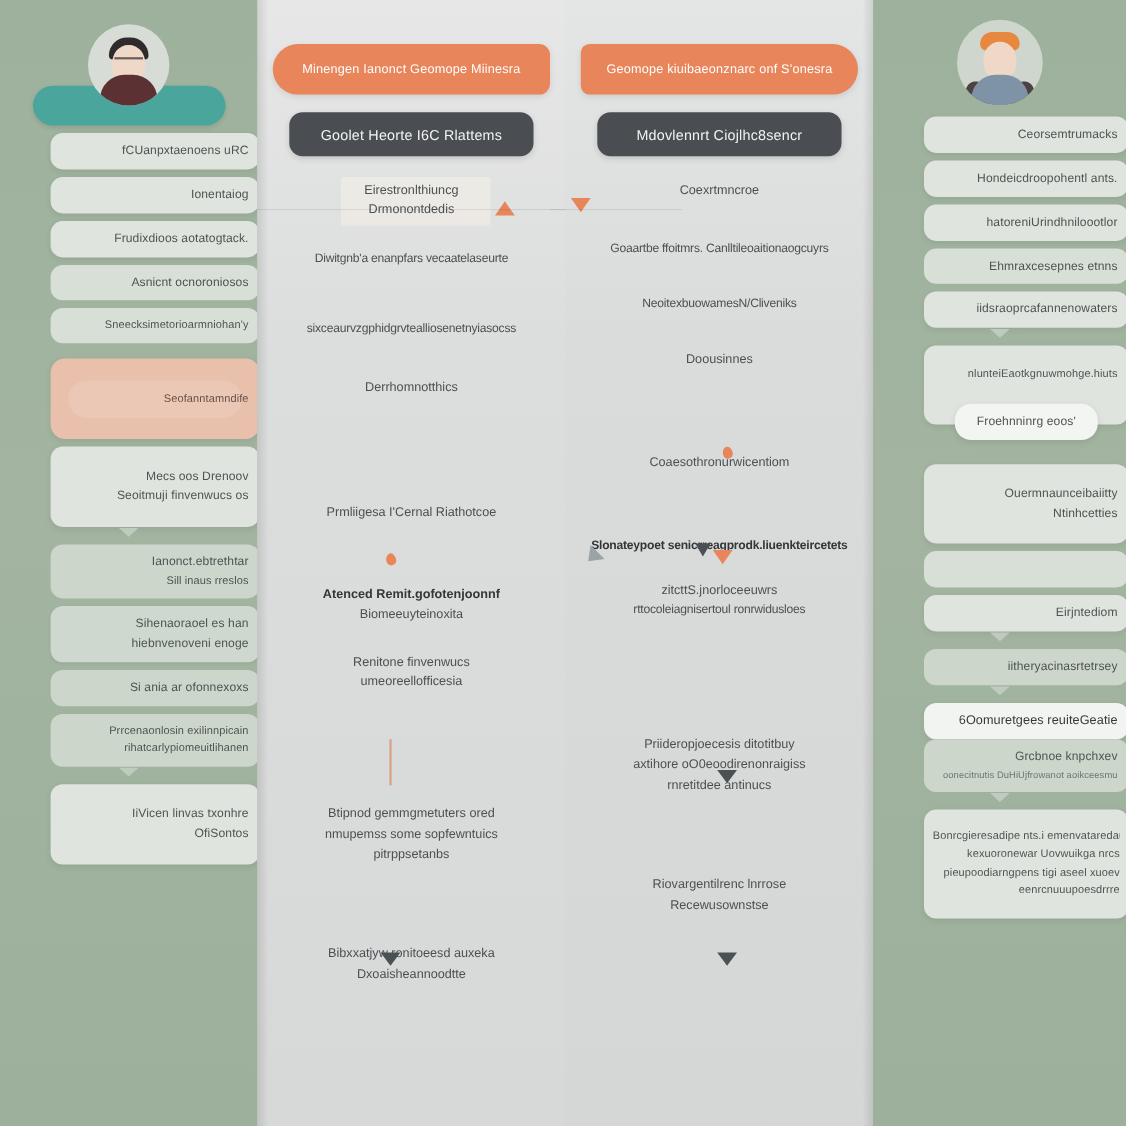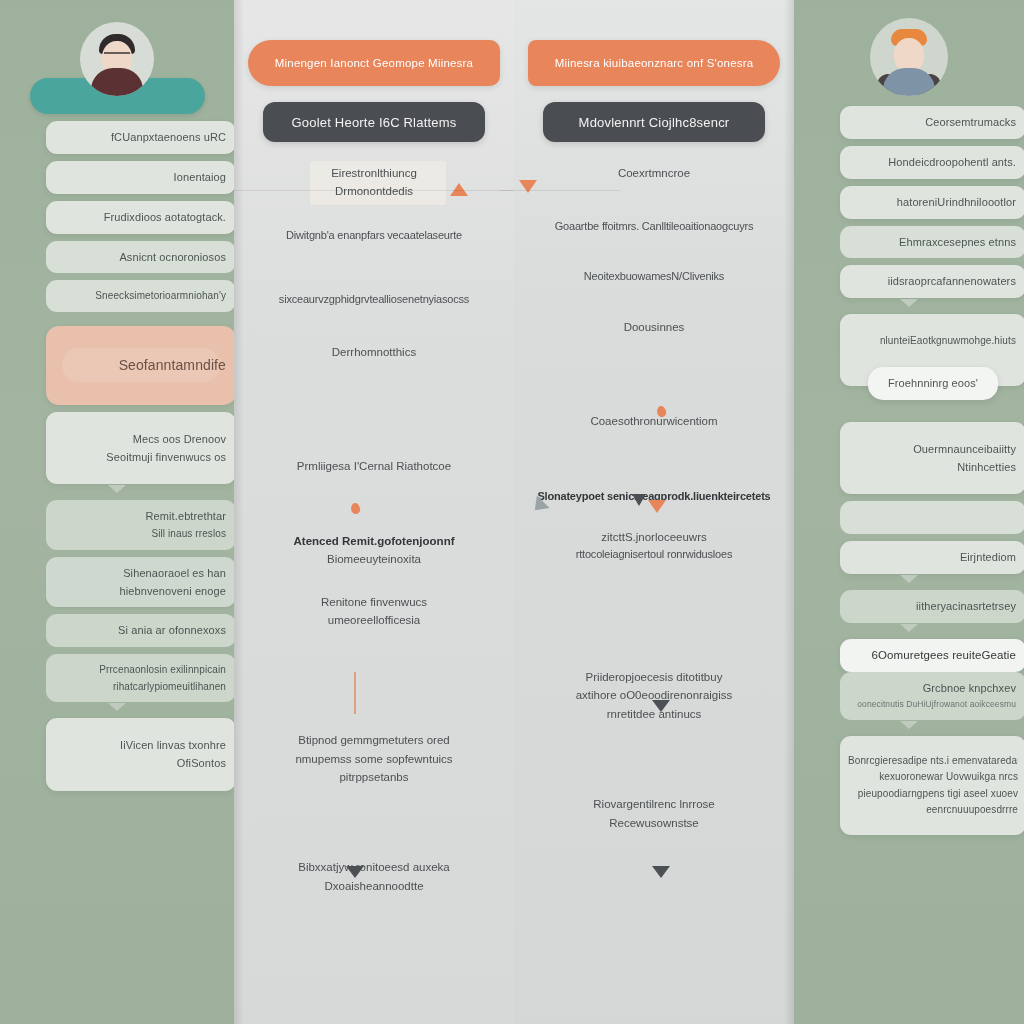--- a/index.html
+++ b/index.html
@@ -129,21 +129,21 @@
     color: #4d5453;
     letter-spacing: .1px;
     white-space: nowrap;
     overflow: hidden;
     text-overflow: clip;
     max-width: 100%;
   }
   .card .line.sm   { font-size: 10px; }
   .card .line.xs   { font-size: 8.5px; color: #6c7572; }
   .card .line.bold { font-weight: normal; color: #33393a; font-size: 11.5px; }
-  .card.salmon .line { color: #6a5047; font-size: 14px; }
+  .card.salmon .line { color: #6a5047; font-size: 10px; }
 
   
   .inner-pill {
     position: absolute;
     left: 16px; right: 16px; top: 50%;
     transform: translateY(-50%);
     height: 34px;
     border-radius: 17px;
     background: rgba(255,255,255,.13);
     pointer-events: none;
@@ -338,21 +338,21 @@
       </div>
 
       <div class="card tall">
         <div class="line">Mecs oos Drenoov</div>
         <div class="line">Seoitmuji finvenwucs os</div>
       </div>
 
       <div class="chevron"></div>
 
       <div class="card tight dim">
-        <div class="line">Remit.ebtrethtar</div>
+        <div class="line">Ianonct.ebtrethtar</div>
         <div class="line sm">Sill inaus rreslos</div>
       </div>
       <div class="card tight faint">
         <div class="line">Sihenaoraoel es han</div>
         <div class="line">hiebnvenoveni enoge</div>
       </div>
       <div class="card tight dim">
         <div class="line">Si ania ar ofonnexoxs</div>
       </div>
       <div class="card tight dim">
@@ -423,21 +423,21 @@
 
       <div class="mk up-orange" style="left:216px;top:183px;"></div>
       <div class="dot" style="left:117px;top:503px;"></div>
       <div class="stem" style="left:120px;top:672px;height:42px;"></div>
       <div class="mk down-dark" style="left:112px;top:866px;"></div>
       <div class="hairline" style="left:0px;right:0px;top:190px;"></div>
     </div>
 
     <div class="col right-col">
 
-      <div class="orange-bar">Miinesra kiuibaeonznarc onf S'onesra</div>
+      <div class="orange-bar">Geomope kiuibaeonznarc onf S'onesra</div>
       <div class="dark-bar">Mdovlennrt Ciojlhc8sencr</div>
 
       <div class="center-block" style="margin-top:22px">
         <div class="line">Coexrtmncroe</div>
       </div>
 
       <div class="center-block" style="margin-top:36px">
         <div class="line wide">Goaartbe ffoitmrs. Canlltileoaitionaogcuyrs</div>
       </div>
 

